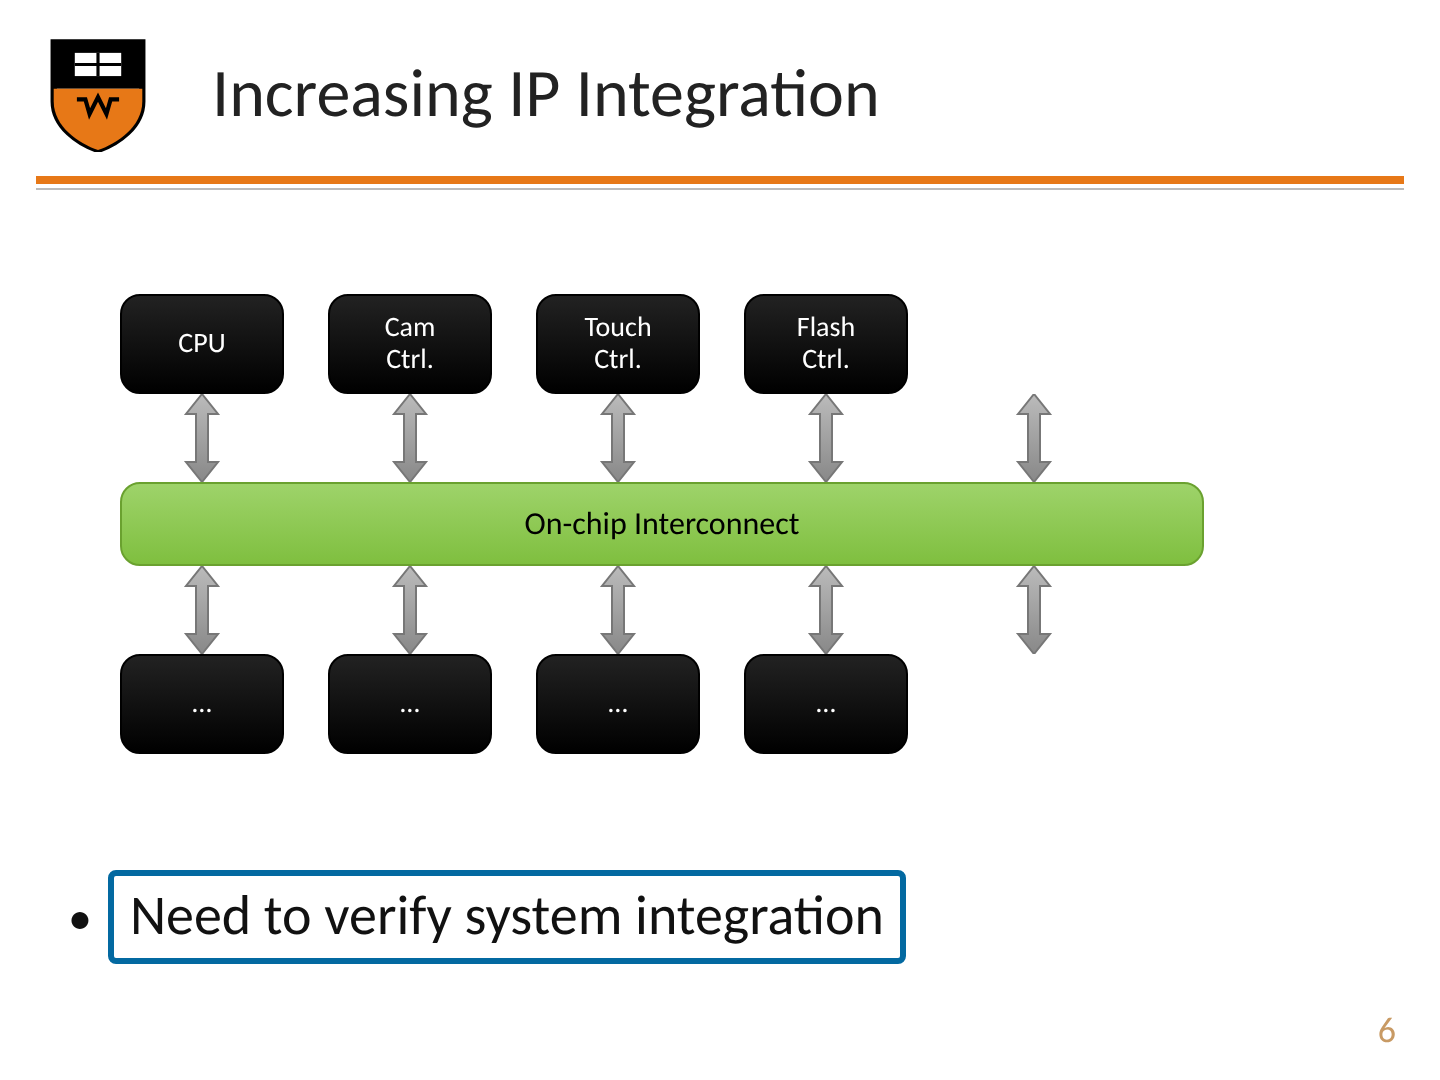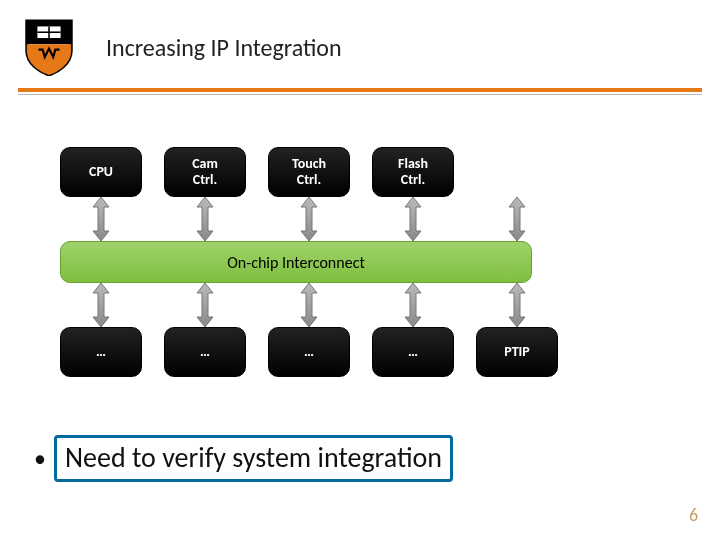--- a/index.html
+++ b/index.html
@@ -16,21 +16,21 @@
     align-items: center;
     padding: 18px 20px 6px 20px;
   }
   .shield {
     width: 58px;
     height: 58px;
     margin-right: 28px;
     flex-shrink: 0;
   }
   .title {
-    font-size: 24px;
+    font-size: 34px;
     color: #222;
     font-weight: 400;
   }
   .rule-wrap {
     padding: 0 18px;
   }
   .rule {
     height: 4px;
     background: #e77817;
     margin-top: 6px;
@@ -54,31 +54,30 @@
     height: 50px;
     border-radius: 10px;
     display: flex;
     align-items: center;
     justify-content: center;
     text-align: center;
     font-size: 14px;
     line-height: 1.15;
     color: #fff;
     padding: 4px;
-    font-weight: bold;
   }
   .dark {
     background: linear-gradient(#222, #000);
     border: 1px solid #000;
   }
   .green {
     background: linear-gradient(#9ed36a, #7fbf3f);
     border: 1px solid #6aa12f;
     color: #000;
-    width: 472px;
+    width: 542px;
     height: 42px;
     border-radius: 10px;
     display: flex;
     align-items: center;
     justify-content: center;
     font-size: 16px;
   }
   .arrows-row {
     display: flex;
     gap: 22px;
@@ -227,23 +226,20 @@
       </div>
     <div class="block dark">
         <span>…</span>
       </div>
     <div class="block dark">
         <span>…</span>
       </div>
     <div class="block dark">
         <span>…</span>
       </div>
-    <div class="block dark">
-        <span>PTIP</span>
-      </div>
   </div>
 </div>
 
 <div class="bullet-line">
   <span class="bullet-dot">•</span>
   <span class="bullet-text">Need to verify system integration</span>
 </div>
 
 <div class="page-no">6</div>
 

